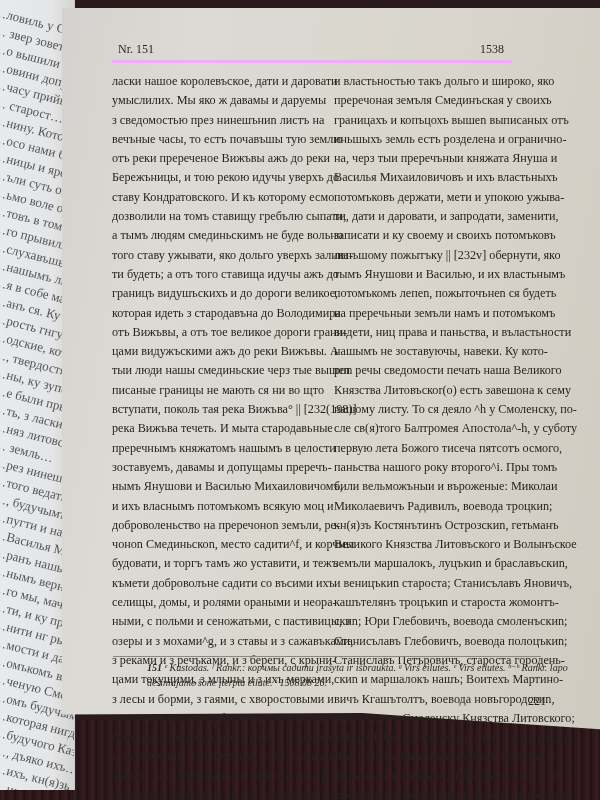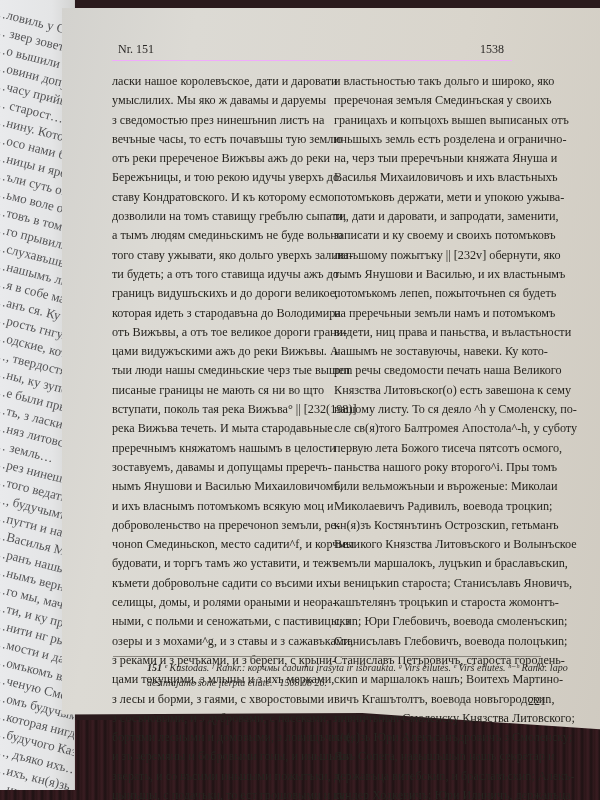--- a/index.html
+++ b/index.html
@@ -24,21 +24,21 @@
     transform:rotate(14deg); transform-origin:left top;
     opacity:.85;
   }
   .right-page {
     position:absolute; left:62px; top:8px; width:546px; height:768px;
     background:linear-gradient(100deg,#d3d2ce 0%,#dcdad4 20%,#d9d5cc 60%,#cfcac0 100%);
     clip-path:polygon(0 0,100% 0,100% 94%,55% 91.8%,0 92%);
   }
   .running-head {
     position:absolute; left:112px; top:40px; width:400px; height:20px;
-    border-bottom:1px solid #f0abfc;
+    border-bottom:3px solid #f0abfc;
     font-size:12px; color:#2a2826;
   }
   .running-head .doc-no { position:absolute; left:6px; top:2px; }
   .running-head .year { position:absolute; right:8px; top:2px; }
   .column {
     position:absolute; top:72px; width:212px;
     font-size:12.2px; line-height:19.3px; color:#26241f;
     text-align:justify;
   }
   .column .line { display:block; white-space:nowrap; text-align-last:justify; }

